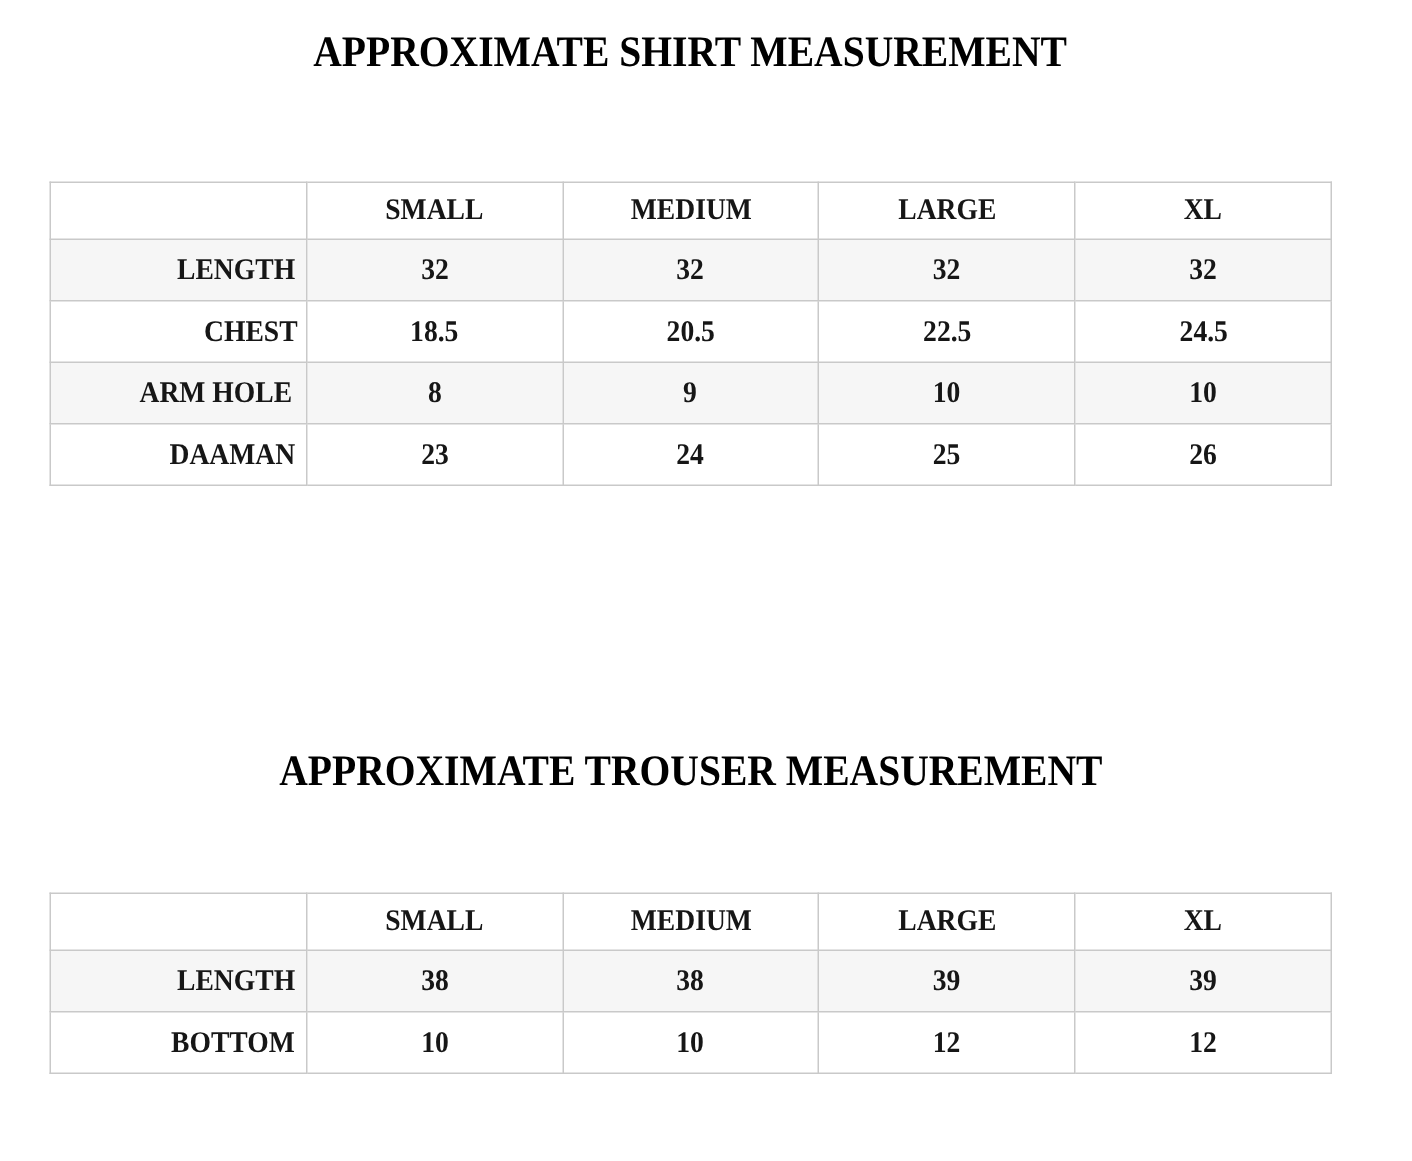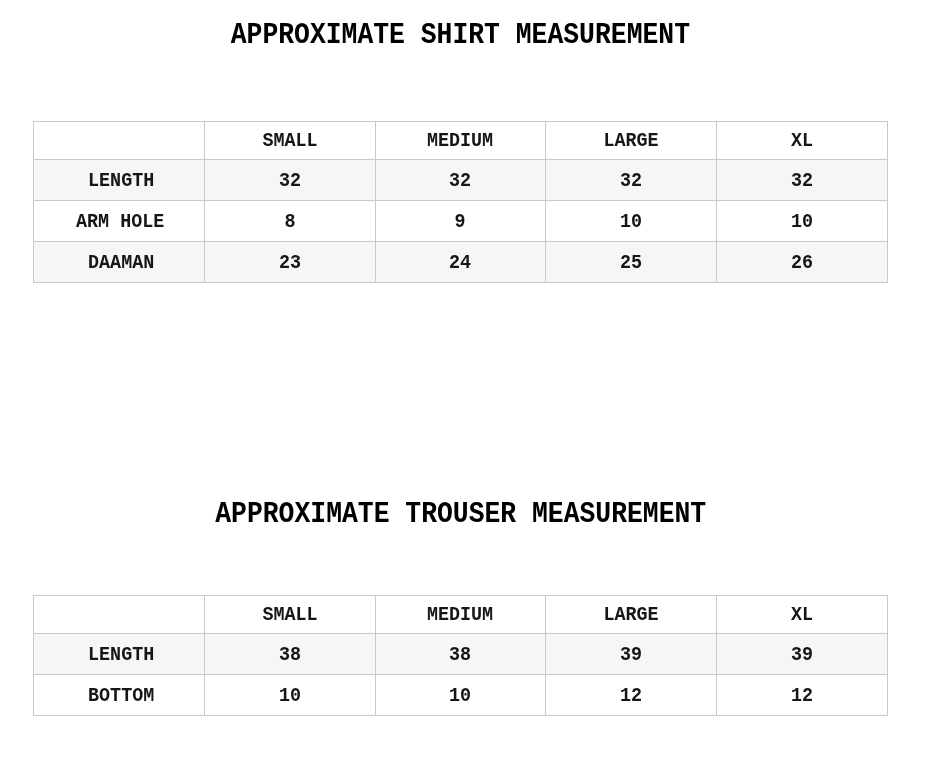--- a/index.html
+++ b/index.html
@@ -1,20 +1,20 @@
 <!DOCTYPE html>
 <html><head>
 <meta charset="utf-8">
 <style>
   html,body { margin:0; padding:0; background:#ffffff; }
   .page {
     position:relative;
     width:941px; height:774px;
     background:#ffffff;
-    font-family:Liberation Mono, monospace;
+    font-family:Liberation Serif, serif;
     font-weight:bold;
     overflow:hidden;
   }
   .title {
     position:absolute;
     left:33px; width:855px;
     text-align:center;
     font-size:29px; line-height:29px;
     font-weight:bold;
     color:#000000;
@@ -44,21 +44,21 @@
     padding:0;
     font-size:20px;
     font-weight:bold;
     color:#161616;
     background:#ffffff;
     overflow:hidden;
   }
   table.m thead tr { height:38px; }
   table.m tbody tr { height:41px; }
   table.m th, table.m td.val { text-align:center; }
-  table.m td.label { text-align:center; padding-left:10px; }
+  table.m td.label { text-align:right; padding-left:10px; }
   table.m tbody tr:nth-child(odd) th,
   table.m tbody tr:nth-child(odd) td { background:#f6f6f6; }
 
   .ct {
     display:inline-block;
     transform:scaleX(0.92);
     transform-origin:50% 50%;
     white-space:nowrap;
   }
   .ct.left { transform-origin:0 50%; }
@@ -82,20 +82,27 @@
           <th><span class="ct">XL</span></th>
         </tr>
       </thead>
       <tbody>
         <tr>
           <td class="label"><span class="ct left">LENGTH</span></td>
           <td class="val"><span class="ct">32</span></td>
           <td class="val"><span class="ct">32</span></td>
           <td class="val"><span class="ct">32</span></td>
           <td class="val"><span class="ct">32</span></td>
+        </tr>
+        <tr>
+          <td class="label"><span class="ct left">CHEST</span></td>
+          <td class="val"><span class="ct">18.5</span></td>
+          <td class="val"><span class="ct">20.5</span></td>
+          <td class="val"><span class="ct">22.5</span></td>
+          <td class="val"><span class="ct">24.5</span></td>
         </tr>
         <tr>
           <td class="label"><span class="ct left">ARM HOLE</span></td>
           <td class="val"><span class="ct">8</span></td>
           <td class="val"><span class="ct">9</span></td>
           <td class="val"><span class="ct">10</span></td>
           <td class="val"><span class="ct">10</span></td>
         </tr>
         <tr>
           <td class="label"><span class="ct left">DAAMAN</span></td>

